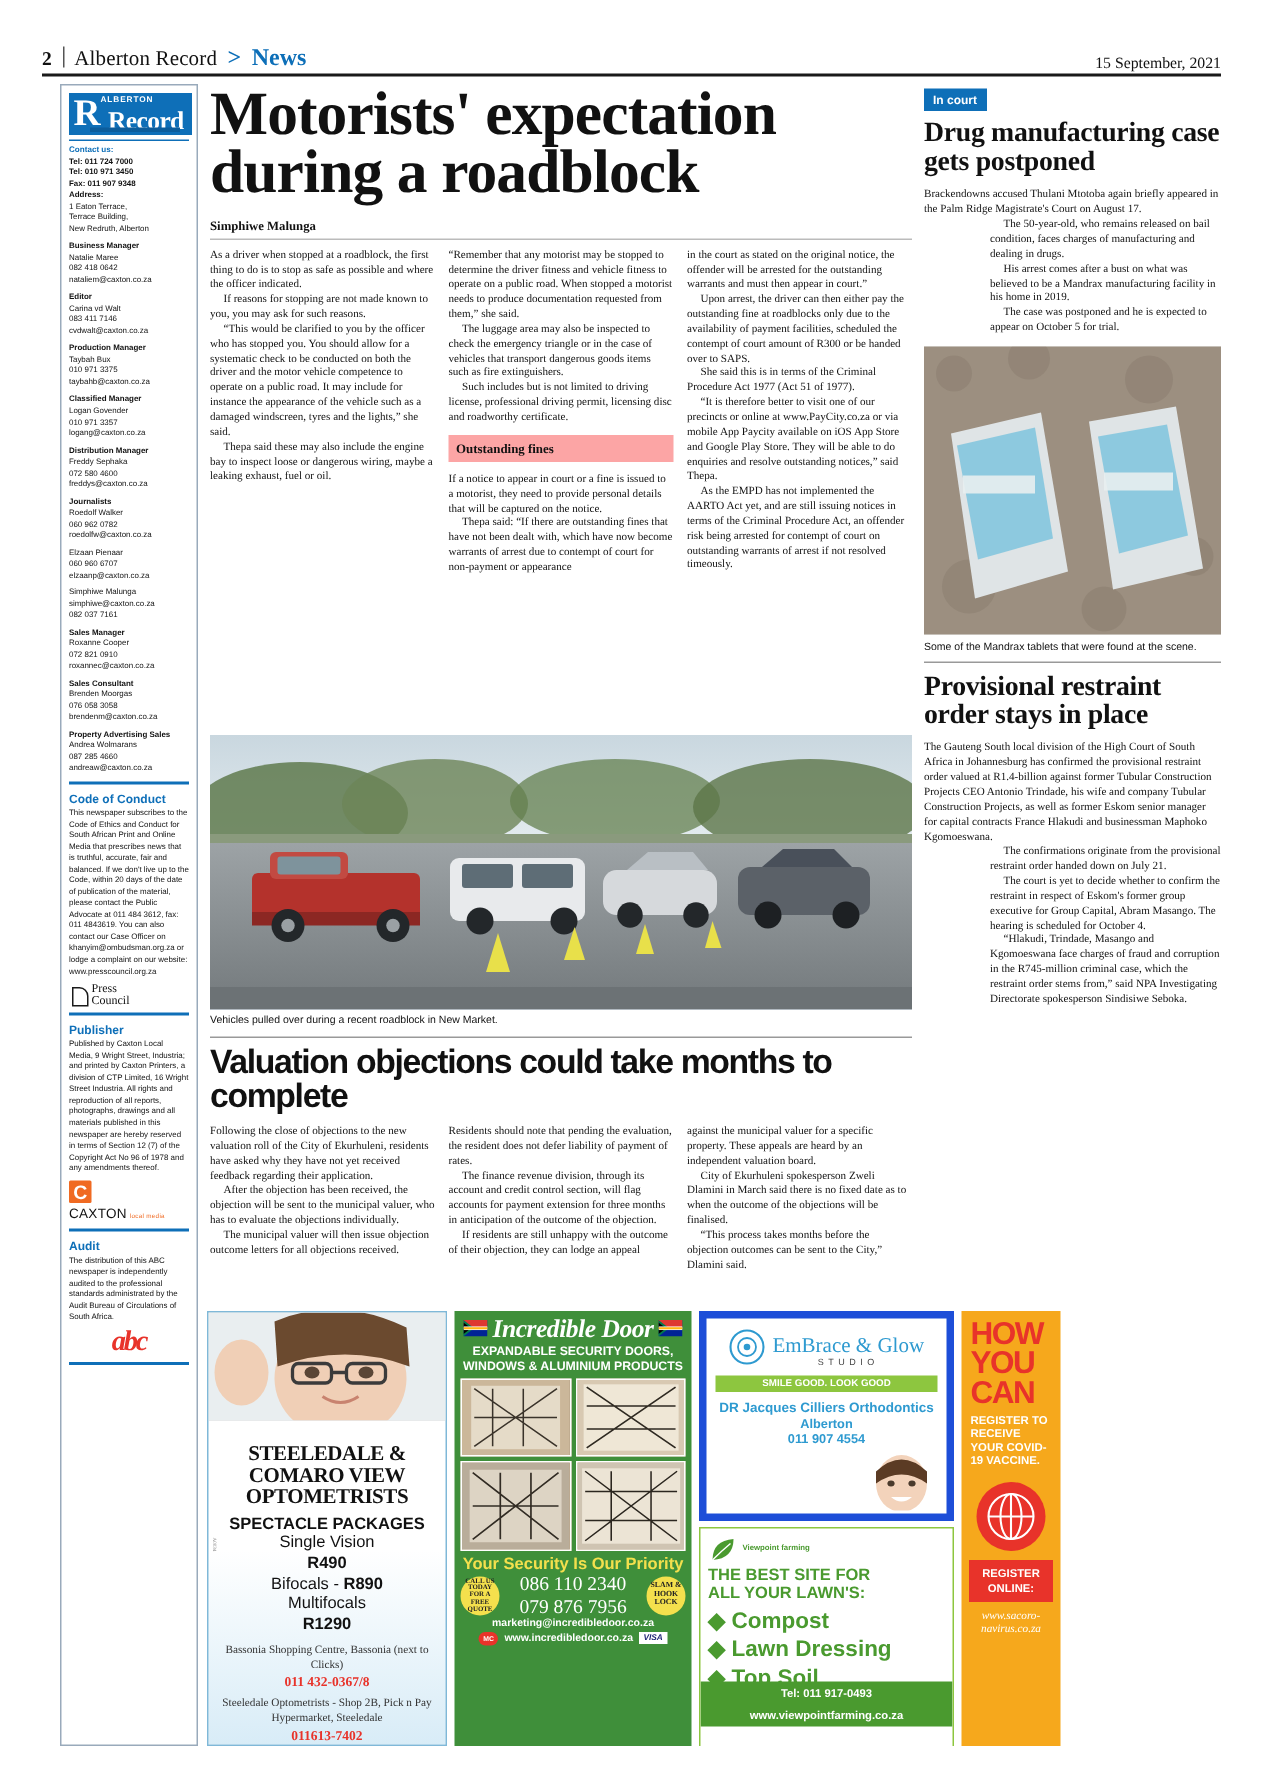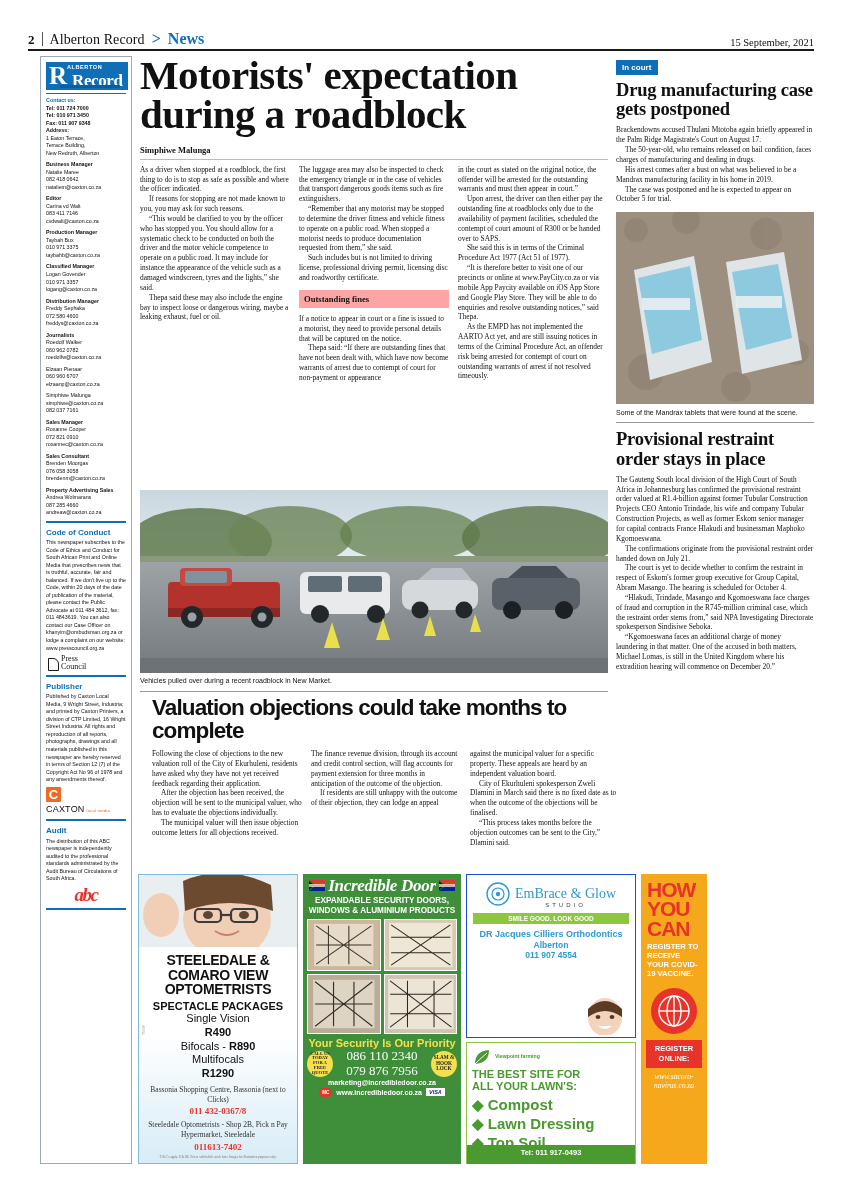--- a/index.html
+++ b/index.html
@@ -111,56 +111,56 @@
     position:absolute; left:140px; top:490px; width:468px; height:183px;
     overflow:hidden; background:#8fa0ae;
   }
   .photo-cap {
     position:absolute; left:140px; top:677px; width:468px;
     font-family:"Liberation Sans",sans-serif; font-size:7px; color:#111;
   }
   .cap-rule { position:absolute; left:140px; top:691px; width:468px; height:1px; background:#999; }
 
   
-  .story2 { position:absolute; left:152px; top:697px; width:468px; }
+  .story2 { position:absolute; left:140px; top:697px; width:468px; }
   .h2 {
     font-family:"Liberation Sans", sans-serif; font-weight:bold;
     font-size:22.5px; letter-spacing:-0.9px; line-height:1; margin:0 0 7px 0;
   }
 
   
   .rail { position:absolute; left:616px; top:56px; width:198px; }
   .kicker {
     display:inline-block; background:#0e6fb8; color:#fff; font-family:"Liberation Sans",sans-serif;
     font-weight:bold; font-size:8px; padding:3px 7px 3px 6px; margin-bottom:6px;
   }
   .h3 {
     font-family:"Liberation Serif", serif; font-size:18.5px; line-height:1.04;
     margin:0 0 6px 0; letter-spacing:-0.2px;
   }
   .rail p { margin:0; font-size:7.4px; line-height:1.33; }
-  .rail p + p { text-indent:9px; }
+  .rail p + p { text-indent:9px;margin-left:44px; }
   .rail-photo {
     width:198px; height:192px; margin:8px 0 4px 0; overflow:hidden; background:#9a8f84;
   }
   .rail-cap { font-family:"Liberation Sans",sans-serif; font-size:7px; line-height:1.3; margin-bottom:5px; }
   .rail-rule { height:1px; background:#999; margin:5px 0 7px 0; }
 
   
   .ads { position:absolute; left:138px; top:874px; width:676px; height:290px; display:flex; gap:5px; }
   .ad { position:relative; overflow:hidden; }
   .ad-optom { width:160px; border:1px solid #7fb8d8; background:linear-gradient(#ffffff 55%, #d8ecf7 100%); }
   .ad-door  { width:158px; background:#3f8f3a; }
   .ad-embrace { width:170px; background:#fff; border:none; }
   .ad-covid { width:66px; background:#f6a81c; }
 
   .opt-photo { width:100%; height:72px; background:#cfd6d8; position:relative; overflow:hidden; }
   .opt-title {
-    font-family:Liberation Sans, sans-serif; font-weight:bold; font-size:14px;
-    text-align:center; line-height:1.05; margin-top:6px; letter-spacing:-.3px;
+    font-family:Liberation Serif, serif; font-weight:bold; font-size:14px;
+    text-align:center; line-height:1.05; margin-top:16px; letter-spacing:-.3px;
   }
   .opt-sub { font-family:"Liberation Sans",sans-serif; font-weight:bold; font-size:11px; text-align:center; margin-top:3px;}
   .opt-line { font-family:"Liberation Sans",sans-serif; font-size:11px; text-align:center; line-height:1.25; }
   .opt-price { font-weight:bold; }
   .opt-addr { font-size:7.5px; text-align:center; line-height:1.3; margin-top:4px; color:#333;}
   .opt-phone { color:#e8332a; font-weight:bold; font-size:9px; text-align:center; margin:2px 0;}
   .opt-fine { font-size:3.2px; text-align:center; color:#777; margin-top:3px; }
 
   .door-title {
     color:#fff; font-family:"Liberation Serif",serif; font-style:italic; font-weight:bold;
@@ -169,21 +169,21 @@
   .door-sub { color:#fff; font-family:"Liberation Sans",sans-serif; font-weight:bold; font-size:8.2px; text-align:center; line-height:1.2;}
   .door-grid { display:grid; grid-template-columns:1fr 1fr; gap:3px; padding:3px 4px; }
   .door-img { height:52px; background:#bda98c; border:1px solid #fff; }
   .door-img.wide { grid-column:span 1; height:60px; }
   .door-pri { color:#f4e04d; font-family:"Liberation Sans",sans-serif; font-weight:bold; font-size:11px; text-align:center; }
   .door-nums { color:#fff; font-family:"Liberation Serif",serif; font-size:13px; text-align:center; line-height:1.15;}
   .door-mail { color:#fff; font-family:"Liberation Sans",sans-serif; font-weight:bold; font-size:7px; text-align:center;}
   .callus { background:#f4e04d; color:#222; font-size:4.6px; font-weight:bold; text-align:center; padding:2px; border-radius:50%; width:26px; height:26px; display:flex; align-items:center; justify-content:center; line-height:1.05;}
   .slam { background:#f4e04d; color:#222; font-size:5.2px; font-weight:bold; text-align:center; width:26px; height:26px; border-radius:50%; display:flex; align-items:center; justify-content:center; line-height:1.05;}
 
-  .emb-top { height:164px; border:1px solid #1d4ed8; background:#fff; position:relative; }
+  .emb-top { height:140px; border:5px solid #1d4ed8; background:#fff; position:relative; }
   .emb-name { font-family:"Liberation Serif",serif; font-size:14px; color:#2e9ad0; text-align:center; margin-top:6px;}
   .emb-studio { font-family:"Liberation Sans",sans-serif; font-size:6px; letter-spacing:3px; text-align:center; color:#444;}
   .emb-bar { background:#8dc63f; color:#fff; font-family:"Liberation Sans",sans-serif; font-weight:bold; font-size:6.5px; text-align:center; padding:2px; margin:5px 6px;}
   .emb-dr { font-family:"Liberation Sans",sans-serif; font-weight:bold; font-size:9px; color:#2e9ad0; text-align:center; line-height:1.25;}
   .emb-loc { font-family:"Liberation Sans",sans-serif; font-weight:bold; font-size:8.5px; color:#2e9ad0; text-align:center;}
   .lawn-box { height:158px; border:1px solid #8dc63f; background:#fff; margin-top:4px; position:relative; overflow:hidden;}
   .lawn-green { color:#4a9a2f; font-family:"Liberation Sans",sans-serif; font-weight:bold; }
   .lawn-foot { background:#4a9a2f; color:#fff; font-family:"Liberation Sans",sans-serif; font-weight:bold; font-size:7.5px; text-align:center; padding:3px;}
 
   .covid-how { font-family:"Liberation Sans",sans-serif; font-weight:bold; color:#e8332a; font-size:21px; line-height:.92; letter-spacing:-1px; padding:6px 5px 0 6px;}
@@ -333,22 +333,22 @@
     <div class="byline-rule"></div>
 
     <div class="cols3">
       <div class="col">
         <p>As a driver when stopped at a roadblock, the first thing to do is to stop as safe as possible and where the officer indicated.</p>
         <p>If reasons for stopping are not made known to you, you may ask for such reasons.</p>
         <p>“This would be clarified to you by the officer who has stopped you. You should allow for a systematic check to be conducted on both the driver and the motor vehicle competence to operate on a public road. It may include for instance the appearance of the vehicle such as a damaged windscreen, tyres and the lights,” she said.</p>
         <p>Thepa said these may also include the engine bay to inspect loose or dangerous wiring, maybe a leaking exhaust, fuel or oil.</p>
       </div>
       <div class="col">
+        <p>“Remember that any motorist may be stopped to determine the driver fitness and vehicle fitness to operate on a public road. When stopped a motorist needs to produce documentation requested from them,” she said.</p>
         <p>The luggage area may also be inspected to check the emergency triangle or in the case of vehicles that transport dangerous goods items such as fire extinguishers.</p>
-        <p>“Remember that any motorist may be stopped to determine the driver fitness and vehicle fitness to operate on a public road. When stopped a motorist needs to produce documentation requested from them,” she said.</p>
         <p>Such includes but is not limited to driving license, professional driving permit, licensing disc and roadworthy certificate.</p>
         <div class="subhead-box">Outstanding fines</div>
         <p>If a notice to appear in court or a fine is issued to a motorist, they need to provide personal details that will be captured on the notice.</p>
         <p>Thepa said: “If there are outstanding fines that have not been dealt with, which have now become warrants of arrest due to contempt of court for non-payment or appearance</p>
       </div>
       <div class="col">
         <p>in the court as stated on the original notice, the offender will be arrested for the outstanding warrants and must then appear in court.”</p>
         <p>Upon arrest, the driver can then either pay the outstanding fine at roadblocks only due to the availability of payment facilities, scheduled the contempt of court amount of R300 or be handed over to SAPS.</p>
         <p>She said this is in terms of the Criminal Procedure Act 1977 (Act 51 of 1977).</p>
         <p>“It is therefore better to visit one of our precincts or online at www.PayCity.co.za or via mobile App Paycity available on iOS App Store and Google Play Store. They will be able to do enquiries and resolve outstanding notices,” said Thepa.</p>
@@ -424,20 +424,21 @@
 
   <div class="story2">
     <h2 class="h2">Valuation objections could take months to complete</h2>
     <div class="cols3">
       <div class="col">
         <p>Following the close of objections to the new valuation roll of the City of Ekurhuleni, residents have asked why they have not yet received feedback regarding their application.</p>
         <p>After the objection has been received, the objection will be sent to the municipal valuer, who has to evaluate the objections individually.</p>
         <p>The municipal valuer will then issue objection outcome letters for all objections received.</p>
       </div>
       <div class="col">
+        <p>Residents should note that pending the evaluation, the resident does not defer liability of payment of rates.</p>
         <p>The finance revenue division, through its account and credit control section, will flag accounts for payment extension for three months in anticipation of the outcome of the objection.</p>
         <p>If residents are still unhappy with the outcome of their objection, they can lodge an appeal</p>
       </div>
       <div class="col">
         <p>against the municipal valuer for a specific property. These appeals are heard by an independent valuation board.</p>
         <p>City of Ekurhuleni spokesperson Zweli Dlamini in March said there is no fixed date as to when the outcome of the objections will be finalised.</p>
         <p>“This process takes months before the objection outcomes can be sent to the City,” Dlamini said.</p>
       </div>
     </div>
   </div>
@@ -474,21 +475,20 @@
       </svg>
     </div>
     <div class="rail-cap">Some of the Mandrax tablets that were found at the scene.</div>
     <div class="rail-rule"></div>
 
     <h3 class="h3">Provisional restraint order stays in place</h3>
     <p>The Gauteng South local division of the High Court of South Africa in Johannesburg has confirmed the provisional restraint order valued at R1.4-billion against former Tubular Construction Projects CEO Antonio Trindade, his wife and company Tubular Construction Projects, as well as former Eskom senior manager for capital contracts France Hlakudi and businessman Maphoko Kgomoeswana.</p>
     <p>The confirmations originate from the provisional restraint order handed down on July 21.</p>
     <p>The court is yet to decide whether to confirm the restraint in respect of Eskom's former group executive for Group Capital, Abram Masango. The hearing is scheduled for October 4.</p>
     <p>“Hlakudi, Trindade, Masango and Kgomoeswana face charges of fraud and corruption in the R745-million criminal case, which the restraint order stems from,” said NPA Investigating Directorate spokesperson Sindisiwe Seboka.</p>
-    <p>“Kgomoeswana faces an additional charge of money laundering in that matter. One of the accused in both matters, Michael Lomas, is still in the United Kingdom where his extradition hearing will commence on December 20.”</p>
   </div>
 
   <div class="ads">
 
     <div class="ad ad-optom">
       <div class="opt-photo">
         <svg width="160" height="72" viewBox="0 0 160 72" preserveAspectRatio="none">
           <rect width="160" height="72" fill="#e9eef0"></rect>
           <ellipse cx="88" cy="44" rx="44" ry="40" fill="#f0cfb6"></ellipse>
           <path d="M44 6 Q86 -12 132 10 L134 36 Q92 20 46 36 Z" fill="#6b4a2f"></path>

